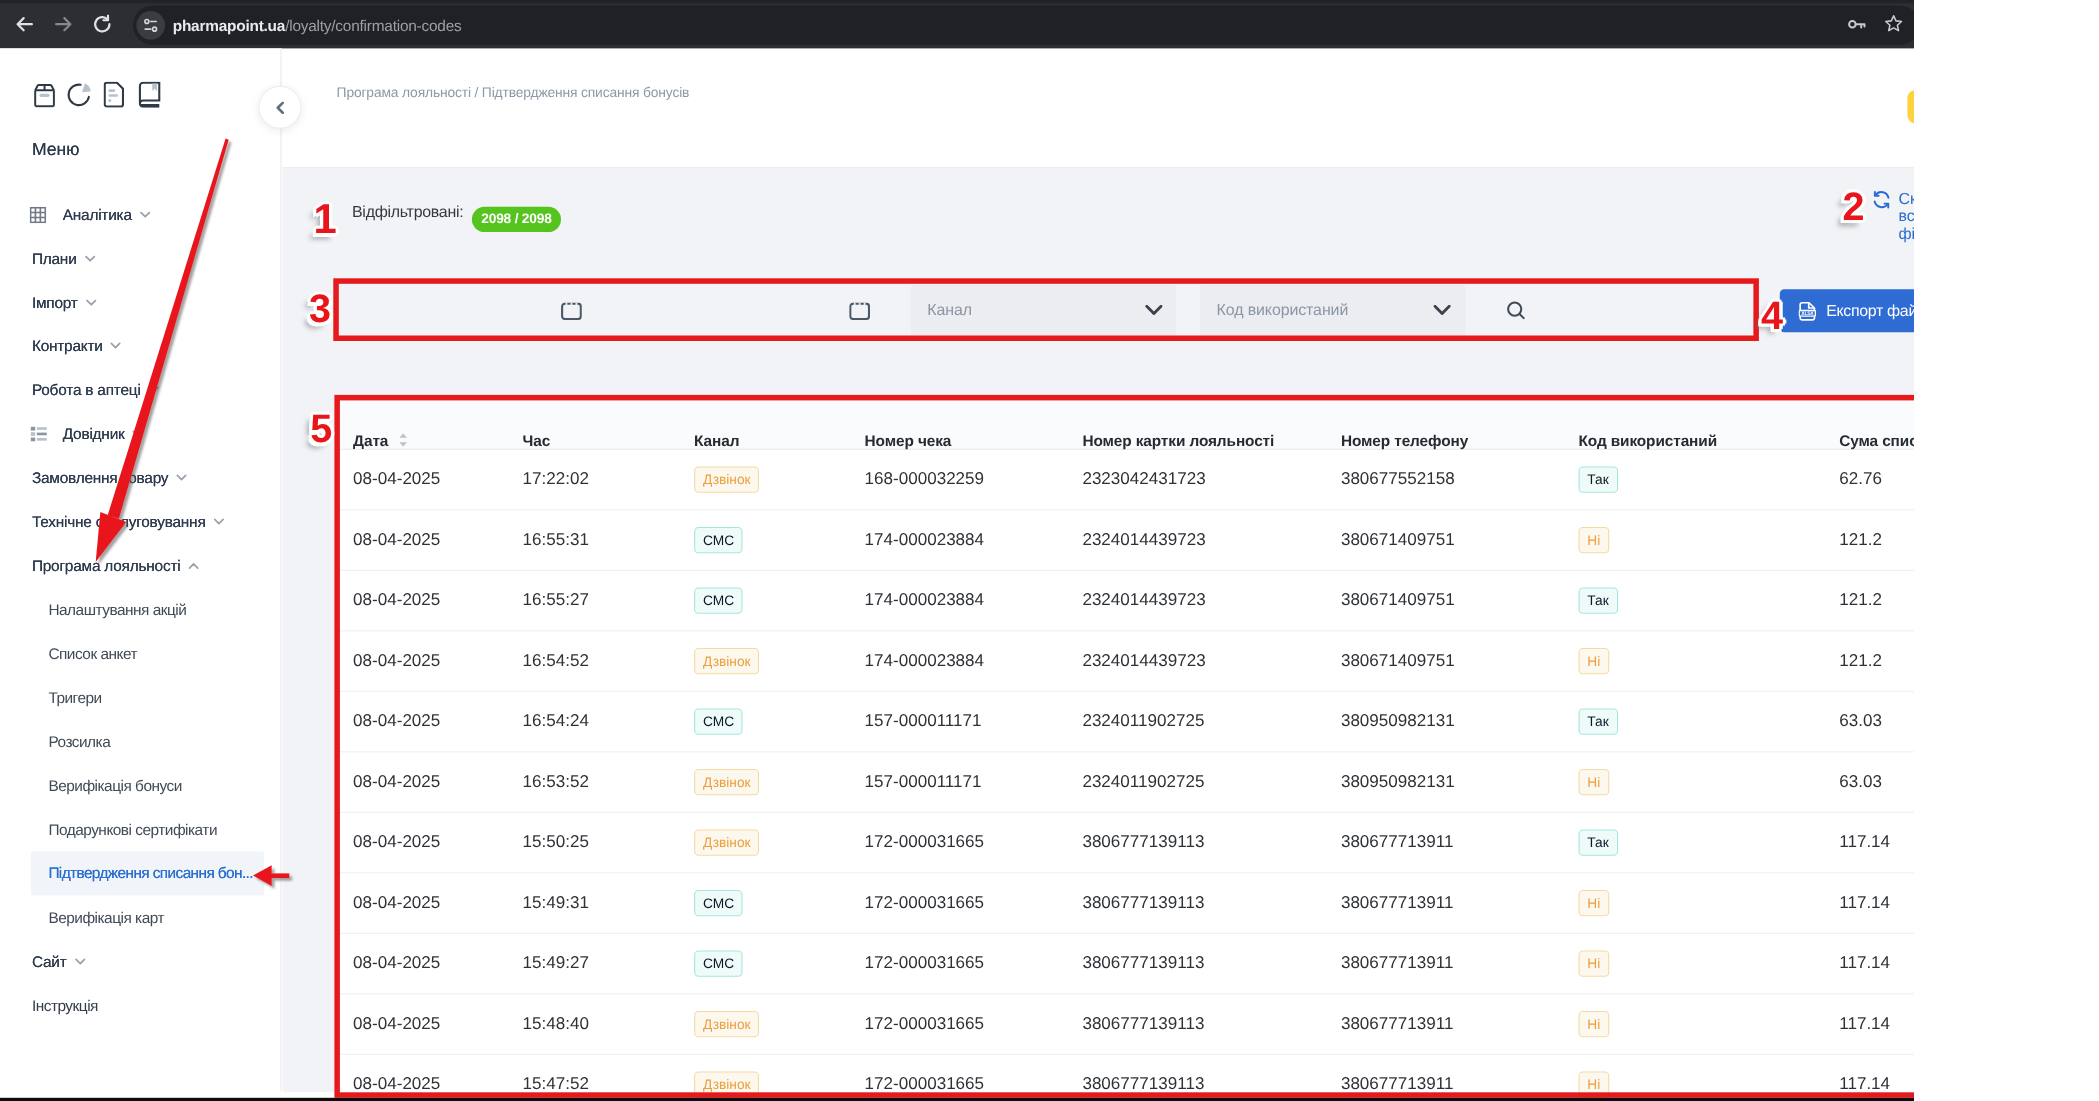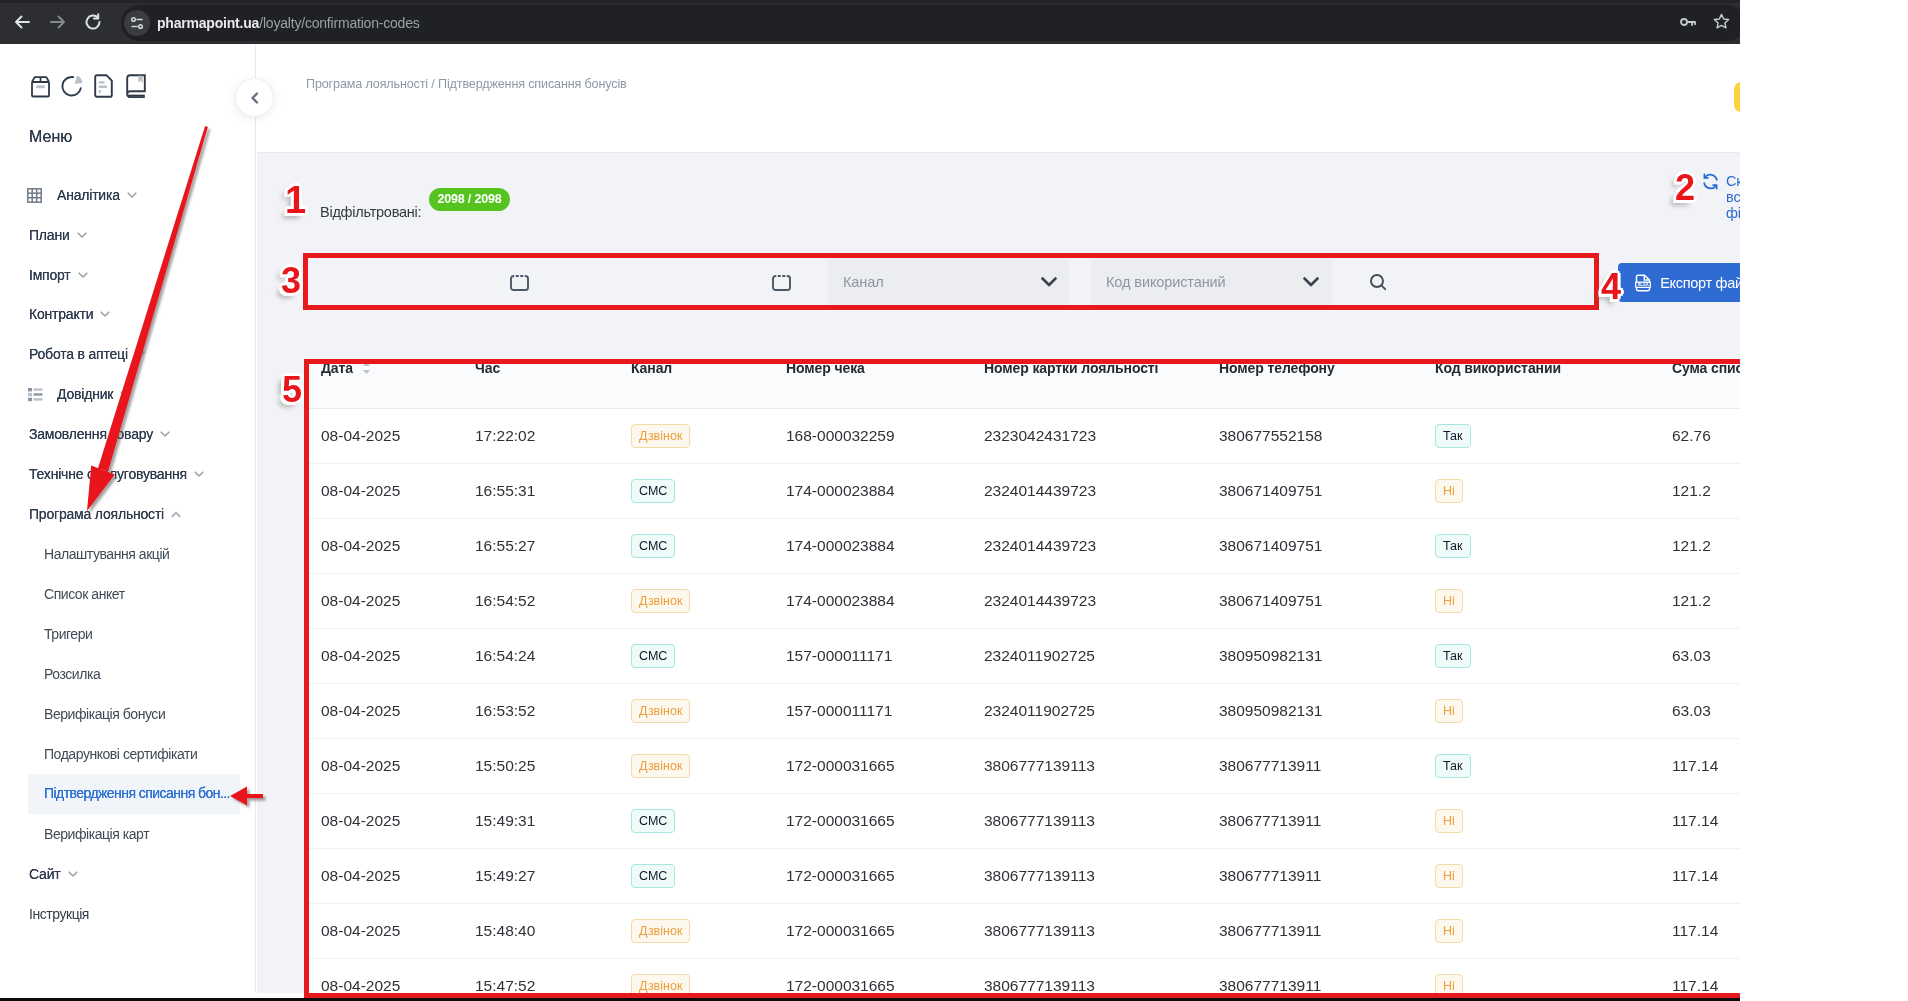--- a/index.html
+++ b/index.html
@@ -28,21 +28,21 @@
 #collapse{position:absolute;left:235px;top:78px;width:39px;height:39px;border-radius:50%;background:#fff;border:1px solid #eceef1;box-shadow:0 2px 8px rgba(60,70,90,.10);display:flex;align-items:center;justify-content:center}
 .hicon{position:absolute}
 
 .fil{position:absolute;top:259px;height:46px;background:#ebedf1;border-radius:2px;font-size:14.5px;letter-spacing:-0.1px;color:#8c96a2;line-height:46px;padding-left:15px}
 
 #gpill{position:absolute;left:429px;top:188px;width:81px;height:23px;border-radius:12px;background:#55c41e;color:#fff;font-size:12.5px;letter-spacing:-0.2px;font-weight:700;text-align:center;line-height:23px}
 
 #expbtn{position:absolute;left:1618px;top:263px;width:157px;height:39px;border-radius:4px;background:#2e6bd2;color:#ffffff;font-size:14.5px;letter-spacing:-0.3px;display:flex;align-items:center;justify-content:center;gap:9px}
 
 #card{position:absolute;left:306px;top:360px;width:1553px;height:641px;background:#fff}
-#thead{display:flex;align-items:flex-start;height:49px;background:#fafbfc;border-bottom:1px solid #ececee;padding-left:15px;font-size:14px;letter-spacing:-0.1px;font-weight:700;color:#262b33}
+#thead{display:flex;align-items:flex-end;height:49px;background:#fafbfc;border-bottom:1px solid #ececee;padding-left:15px;font-size:14px;letter-spacing:-0.1px;font-weight:700;color:#262b33}
 .tr{display:flex;align-items:center;height:55px;border-bottom:1px solid #f0f0f0;padding-left:15px;font-size:15.5px;color:#2e3237}
 .c1{width:154px}.c2{width:156px}.c3{width:155px}.c4{width:198px}.c5{width:235px}.c6{width:216px}.c7{width:237px}.c8{flex:1}
 .tag{display:inline-block;height:24px;line-height:22px;padding:0 7px;border-radius:4px;font-size:12.5px;border:1px solid}
 .tagO{color:#ec9f3e;border-color:#f5d9a6;background:#fdf8ed}
 .tagC{color:#0f172a;border-color:#a5e7de;background:#effbf8}
 
 .redbox{position:absolute;border:5px solid #e6191c;z-index:30}
 .num{position:absolute;z-index:40;font-size:36px;font-weight:700;color:#e8151b;line-height:36px;
 text-shadow:-3px 0 0 #fff,3px 0 0 #fff,0 -3px 0 #fff,0 3px 0 #fff,-2px -2px 0 #fff,2px -2px 0 #fff,-2px 2px 0 #fff,2px 2px 0 #fff,-3px 3px 0 #fff,-5px 5px 5px rgba(110,110,110,.55)}
 #annsvg{position:absolute;left:0;top:0;z-index:35;pointer-events:none}
@@ -212,21 +212,21 @@
       <rect x="0" y="0" width="31" height="3.4" rx="1.7" fill="#6c7888"></rect>
       <rect x="0" y="5.8" width="31" height="3.4" rx="1.7" fill="#6c7888"></rect>
       <rect x="0" y="11.6" width="31" height="3.4" rx="1.7" fill="#6c7888"></rect>
     </svg>
   <svg class="hicon" style="left:1826px;top:82px" width="31" height="30" viewBox="0 0 31 30">
       <path d="M15 8.8V6.4A1.7 1.7 0 0 0 13.3 4.7H5.7A1.7 1.7 0 0 0 4 6.4v17.2a1.7 1.7 0 0 0 1.7 1.7h7.6a1.7 1.7 0 0 0 1.7-1.7v-2.4" fill="none" stroke="#5c6878" stroke-width="1.9"></path>
       <line x1="9.5" y1="15" x2="26.5" y2="15" stroke="#5c6878" stroke-width="1.9"></line>
       <path d="M22.6 11L26.6 15l-4 4" fill="none" stroke="#5c6878" stroke-width="1.9"></path>
     </svg>
 
-  <div class="abs" style="left:320px;top:204px;font-size:14.5px;letter-spacing:-0.25px;color:#35393f">Відфільтровані:</div>
+  <div class="abs" style="left:320px;top:185px;font-size:14.5px;letter-spacing:-0.25px;color:#35393f">Відфільтровані:</div>
   <div id="gpill">2098 / 2098</div>
 
   <svg class="hicon" style="left:1701px;top:172px" width="19" height="19" viewBox="0 0 20 20">
       <path d="M16.6 8.2A7 7 0 0 0 4.2 5.6M3.4 11.8a7 7 0 0 0 12.4 2.6" fill="none" stroke="#2a6bd2" stroke-width="1.9" stroke-linecap="round"></path>
       <path d="M3.6 2.6v3.6h3.6" fill="none" stroke="#2a6bd2" stroke-width="1.9" stroke-linecap="round" stroke-linejoin="round"></path>
       <path d="M16.4 17.4v-3.6h-3.6" fill="none" stroke="#2a6bd2" stroke-width="1.9" stroke-linecap="round" stroke-linejoin="round"></path>
     </svg>
   <div class="abs" style="left:1726px;top:173px;font-size:14.5px;letter-spacing:-0.15px;color:#2a6bd2">Скинути всі фільтри</div>
 
   <div class="fil" style="left:828px;width:241px">Канал</div>

